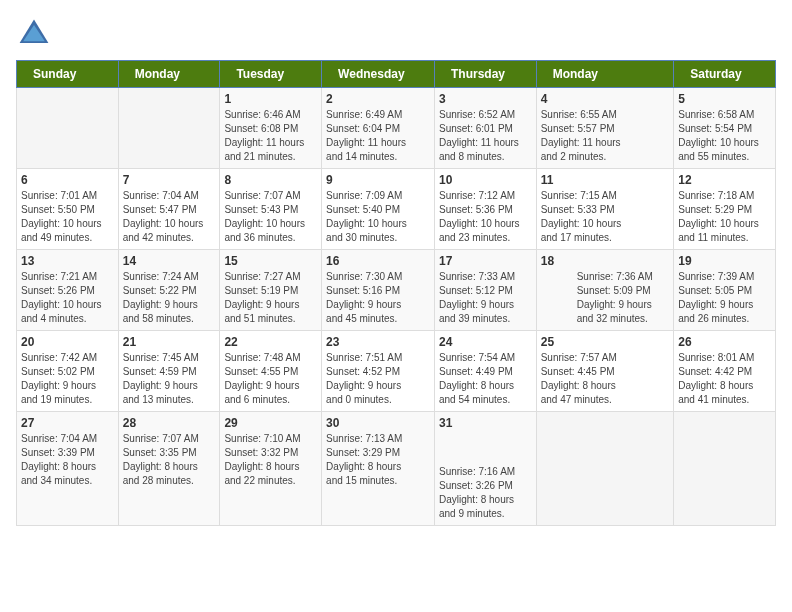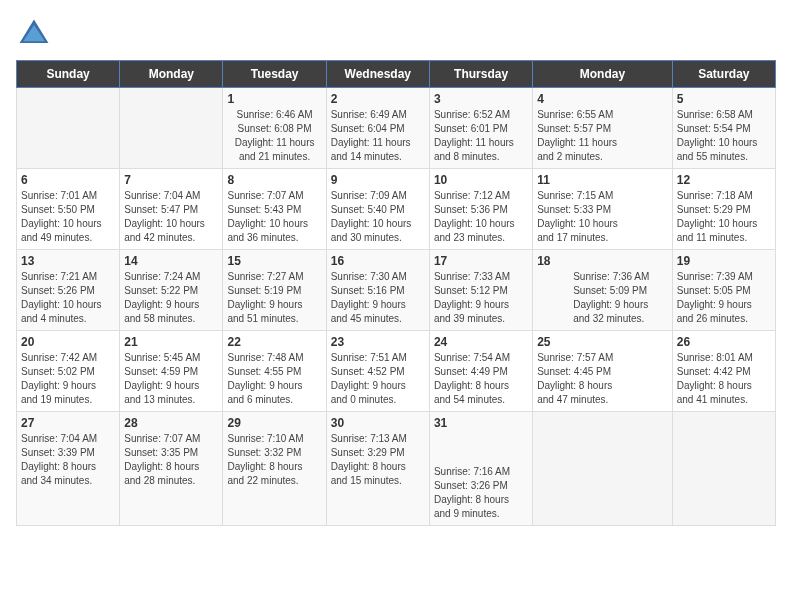--- a/index.html
+++ b/index.html
@@ -42,24 +42,24 @@
     .subtitle {
       font-size: 15px;
       color: #555;
     }
     table {
       width: 100%;
       border-collapse: collapse;
       font-size: 11px;
     }
     thead tr th {
-      background-color: #404040;
+      background-color: #4d7c0f;
       color: #fff;
-      padding: 6px 4px;
-      text-align: center;
+      padding: 6px 16px;
+      text-align: left;
       font-size: 12px;
       font-weight: bold;
       border: 1px solid #5580bb;
     }
     tbody tr td {
       vertical-align: top;
       border: 1px solid #ddd;
       padding: 4px;
       height: 80px;
       color: #333;
@@ -114,21 +114,21 @@
         <th>Monday</th>
         <th>Saturday</th>
       </tr>
   </thead>
   <tbody id="calendar-body">
       <tr>
         <td class="empty-cell"></td>
         <td class="empty-cell"></td>
         <td>
           <span class="day-num">1</span>
-          <div class="day-info" style="white-space: pre-line; text-align: center;">Sunrise: 6:46 AM
+          <div class="day-info" style="white-space: pre-line;">Sunrise: 6:46 AM
 Sunset: 6:08 PM
 Daylight: 11 hours
 and 21 minutes.</div>
         </td>
         <td>
           <span class="day-num">2</span>
           <div class="day-info" style="white-space: pre-line;">Sunrise: 6:49 AM
 Sunset: 6:04 PM
 Daylight: 11 hours
 and 14 minutes.</div>
@@ -260,21 +260,21 @@
       <tr>
         <td>
           <span class="day-num">20</span>
           <div class="day-info" style="white-space: pre-line;">Sunrise: 7:42 AM
 Sunset: 5:02 PM
 Daylight: 9 hours
 and 19 minutes.</div>
         </td>
         <td>
           <span class="day-num">21</span>
-          <div class="day-info" style="white-space: pre-line;">Sunrise: 5:45 AM
+          <div class="day-info" style="white-space: pre-line;">Sunrise: 7:45 AM
 Sunset: 4:59 PM
 Daylight: 9 hours
 and 13 minutes.</div>
         </td>
         <td>
           <span class="day-num">22</span>
           <div class="day-info" style="white-space: pre-line;">Sunrise: 7:48 AM
 Sunset: 4:55 PM
 Daylight: 9 hours
 and 6 minutes.</div>

